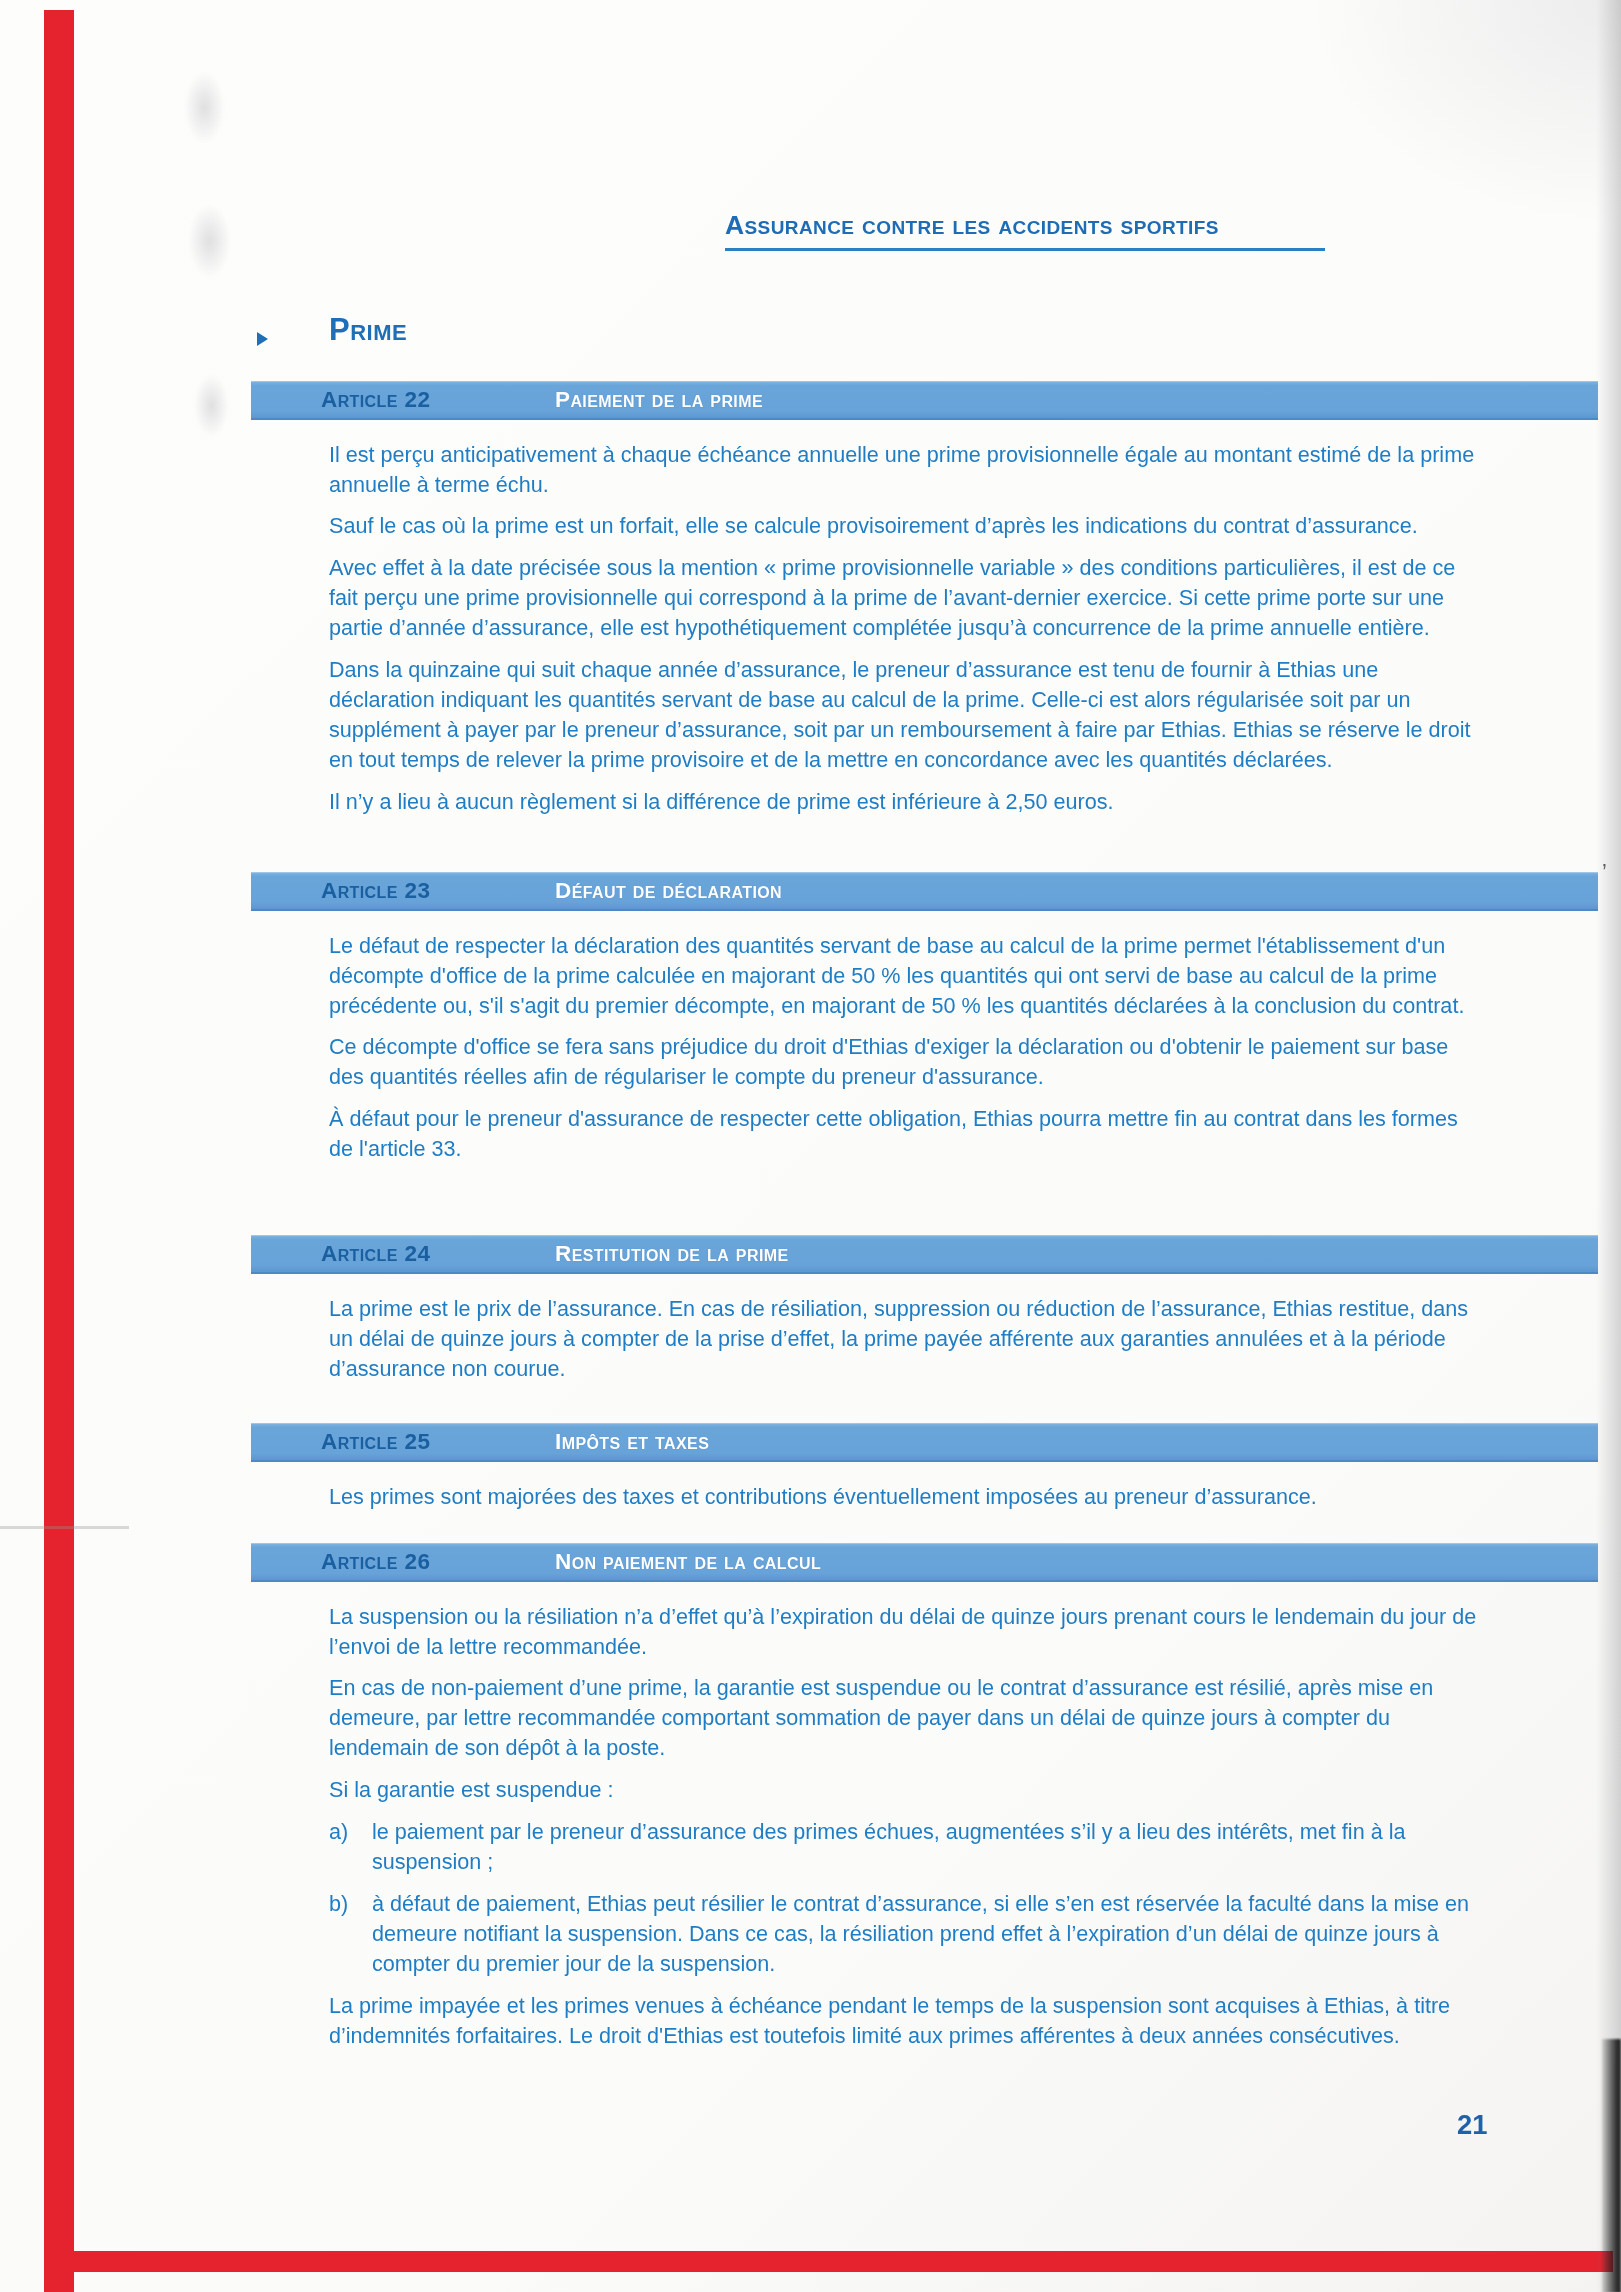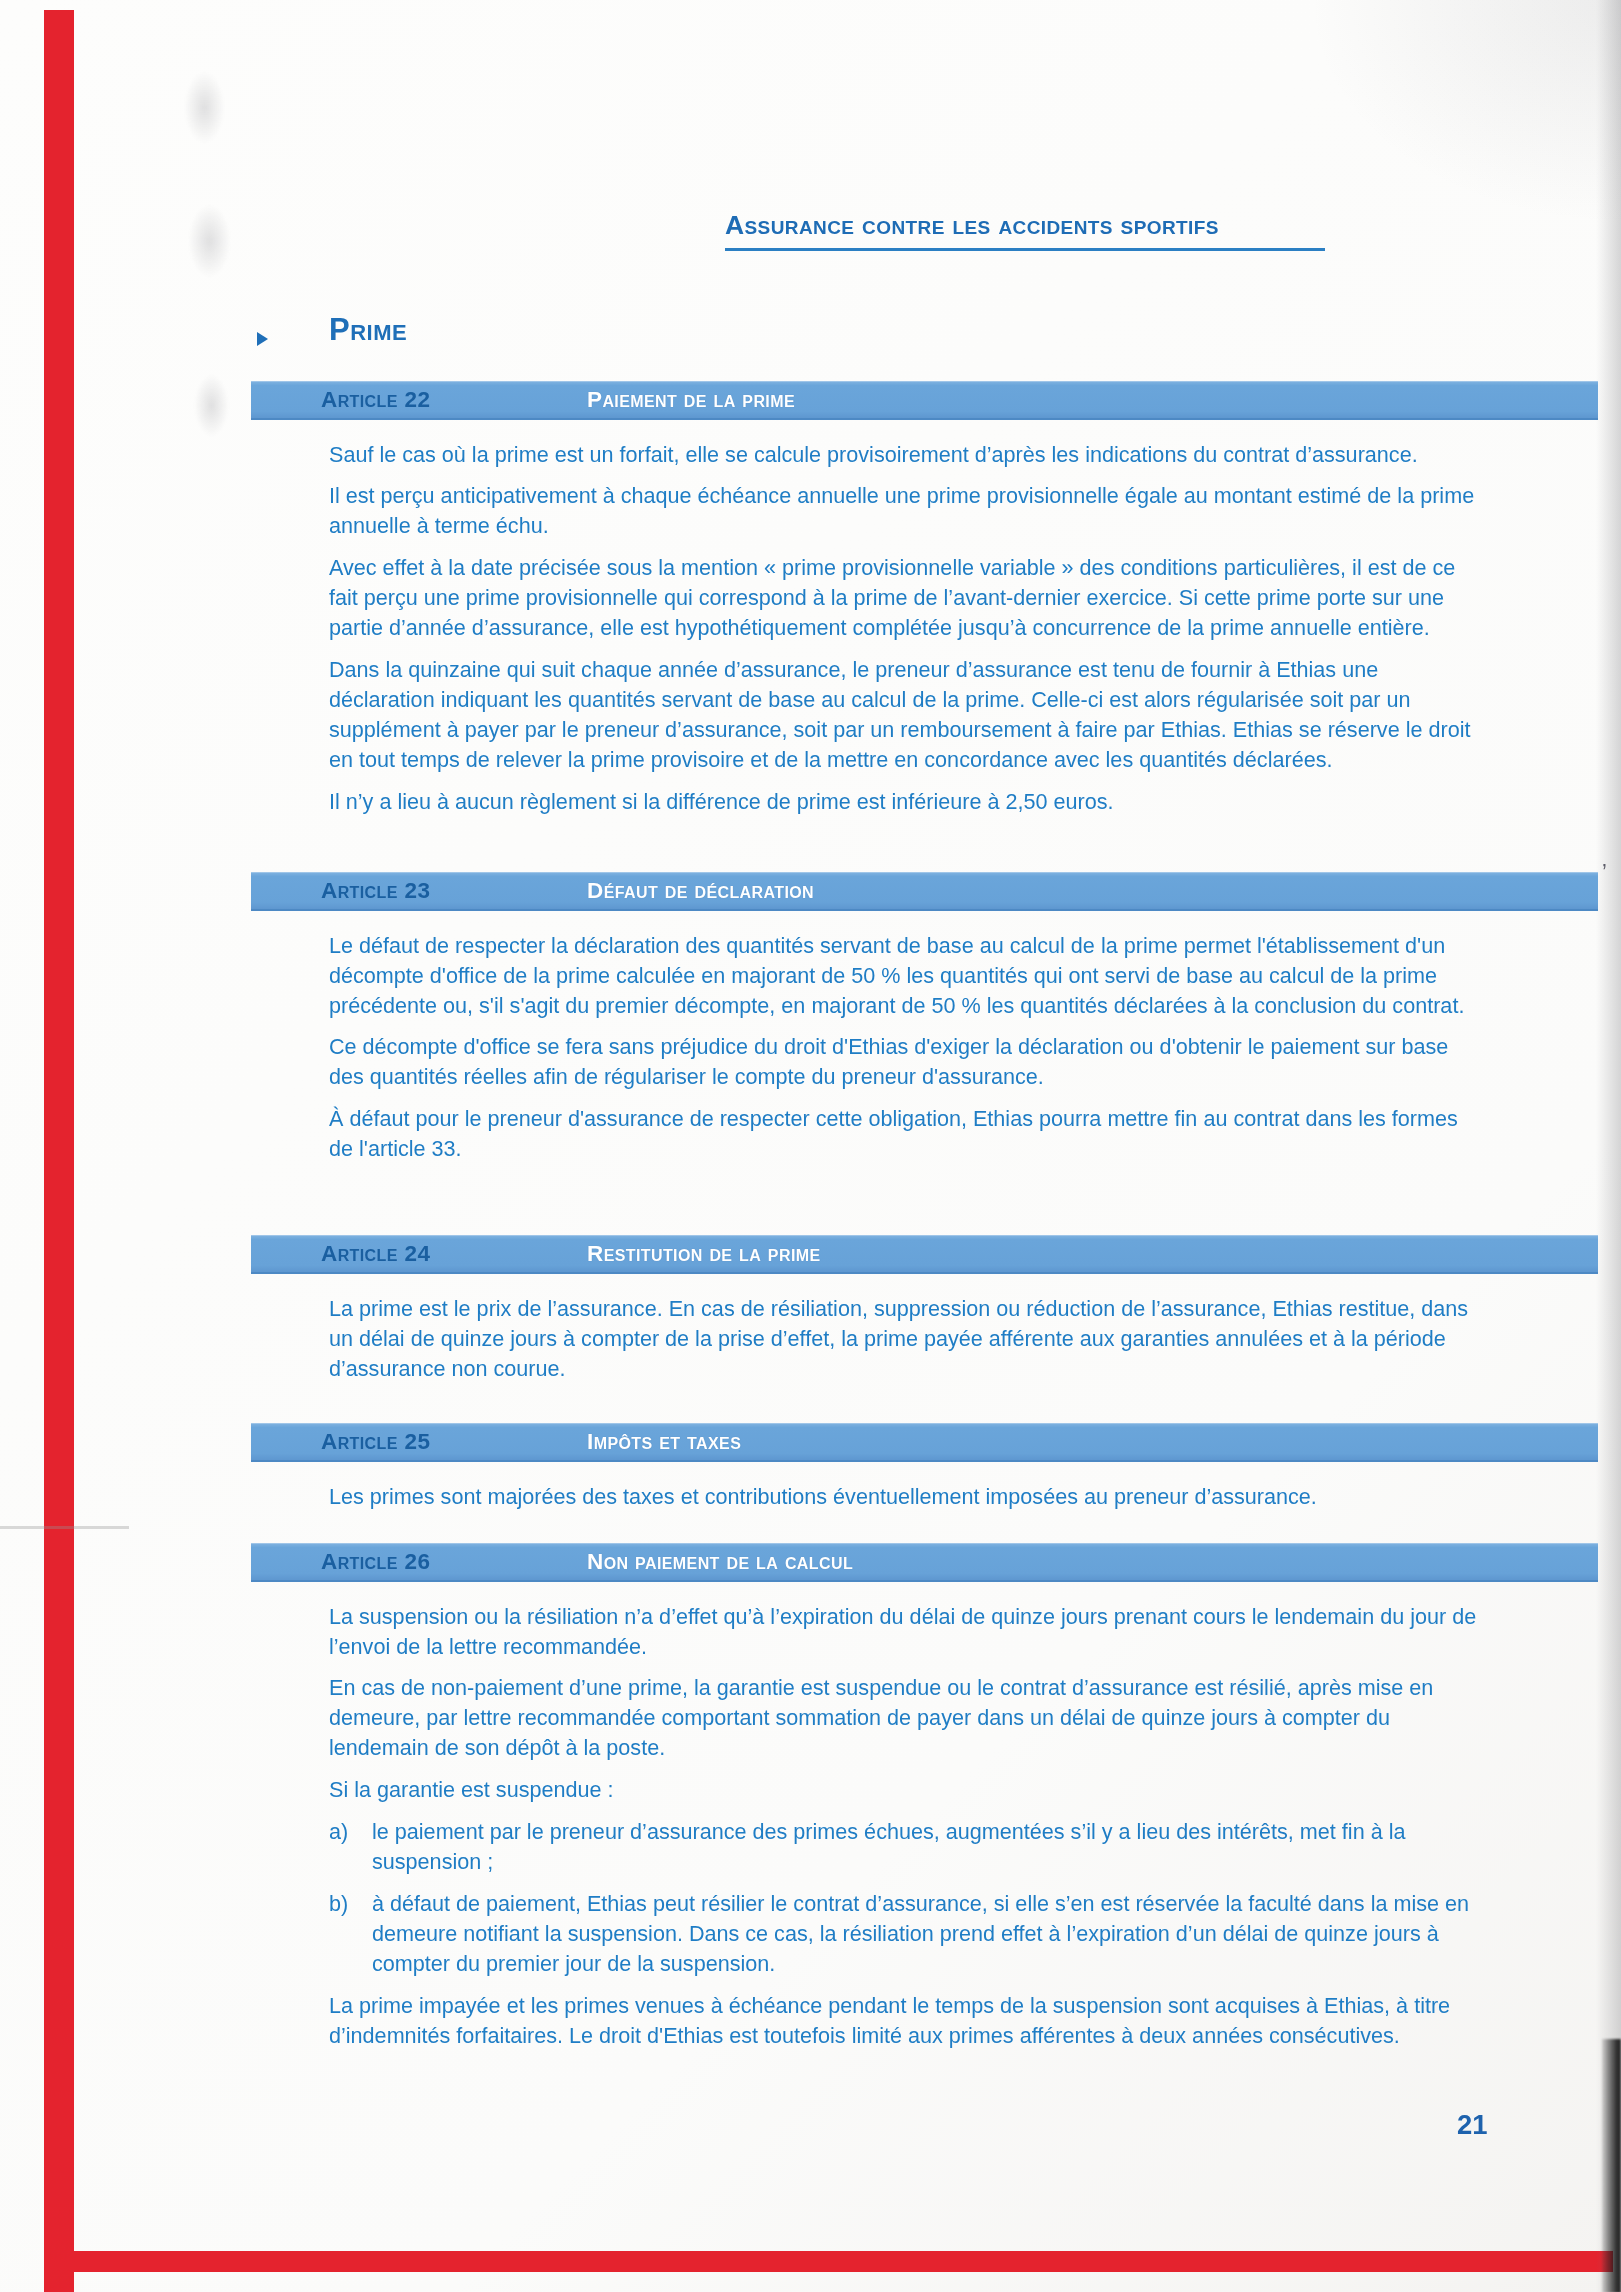--- a/index.html
+++ b/index.html
@@ -83,21 +83,20 @@
   .article-number{
     position:absolute;left:70px;
     font-size:22.5px;font-weight:bold;font-variant:small-caps;
     color:#1a5fa0;letter-spacing:0.4px;
   }
   .article-title{
     position:absolute;left:304px;
     font-size:22.5px;font-weight:bold;font-variant:small-caps;
     color:#ffffff;letter-spacing:0.4px;
     text-shadow:0 0 1px rgba(40,90,150,0.35);
-    margin-left:32px;
   }
   .article-body{
     margin-left:78px;width:1157px;padding-top:19.6px;
   }
   .para{
     margin:0 0 11.8px 0;
     font-size:21.6px;line-height:30px;color:#1f7dc5;
   }
   .list-item{
     display:flex;margin:0 0 11.8px 0;
@@ -132,22 +131,22 @@
 
   <div class="prime-arrow"></div>
   <h2 class="section-title">Prime</h2>
 
   <section class="article a22">
     <div class="article-bar">
       <span class="article-number">Article 22</span>
       <span class="article-title">Paiement de la prime</span>
     </div>
     <div class="article-body">
+        <p class="para">Il est perçu anticipativement à chaque échéance annuelle une prime provisionnelle égale au montant estimé de la prime annuelle à terme échu.</p>
         <p class="para">Sauf le cas où la prime est un forfait, elle se calcule provisoirement d’après les indications du contrat d’assurance.</p>
-        <p class="para">Il est perçu anticipativement à chaque échéance annuelle une prime provisionnelle égale au montant estimé de la prime annuelle à terme échu.</p>
         <p class="para">Avec effet à la date précisée sous la mention « prime provisionnelle variable » des conditions particulières, il est de ce fait perçu une prime provisionnelle qui correspond à la prime de l’avant-dernier exercice. Si cette prime porte sur une partie d’année d’assurance, elle est hypothétiquement complétée jusqu’à concurrence de la prime annuelle entière.</p>
         <p class="para">Dans la quinzaine qui suit chaque année d’assurance, le preneur d’assurance est tenu de fournir à Ethias une déclaration indiquant les quantités servant de base au calcul de la prime. Celle-ci est alors régularisée soit par un supplément à payer par le preneur d’assurance, soit par un remboursement à faire par Ethias. Ethias se réserve le droit en tout temps de relever la prime provisoire et de la mettre en concordance avec les quantités déclarées.</p>
         <p class="para">Il n’y a lieu à aucun règlement si la différence de prime est inférieure à 2,50 euros.</p>
       </div>
   </section>
 
   <section class="article a23">
     <div class="article-bar">
       <span class="article-number">Article 23</span>
       <span class="article-title">Défaut de déclaration</span>

